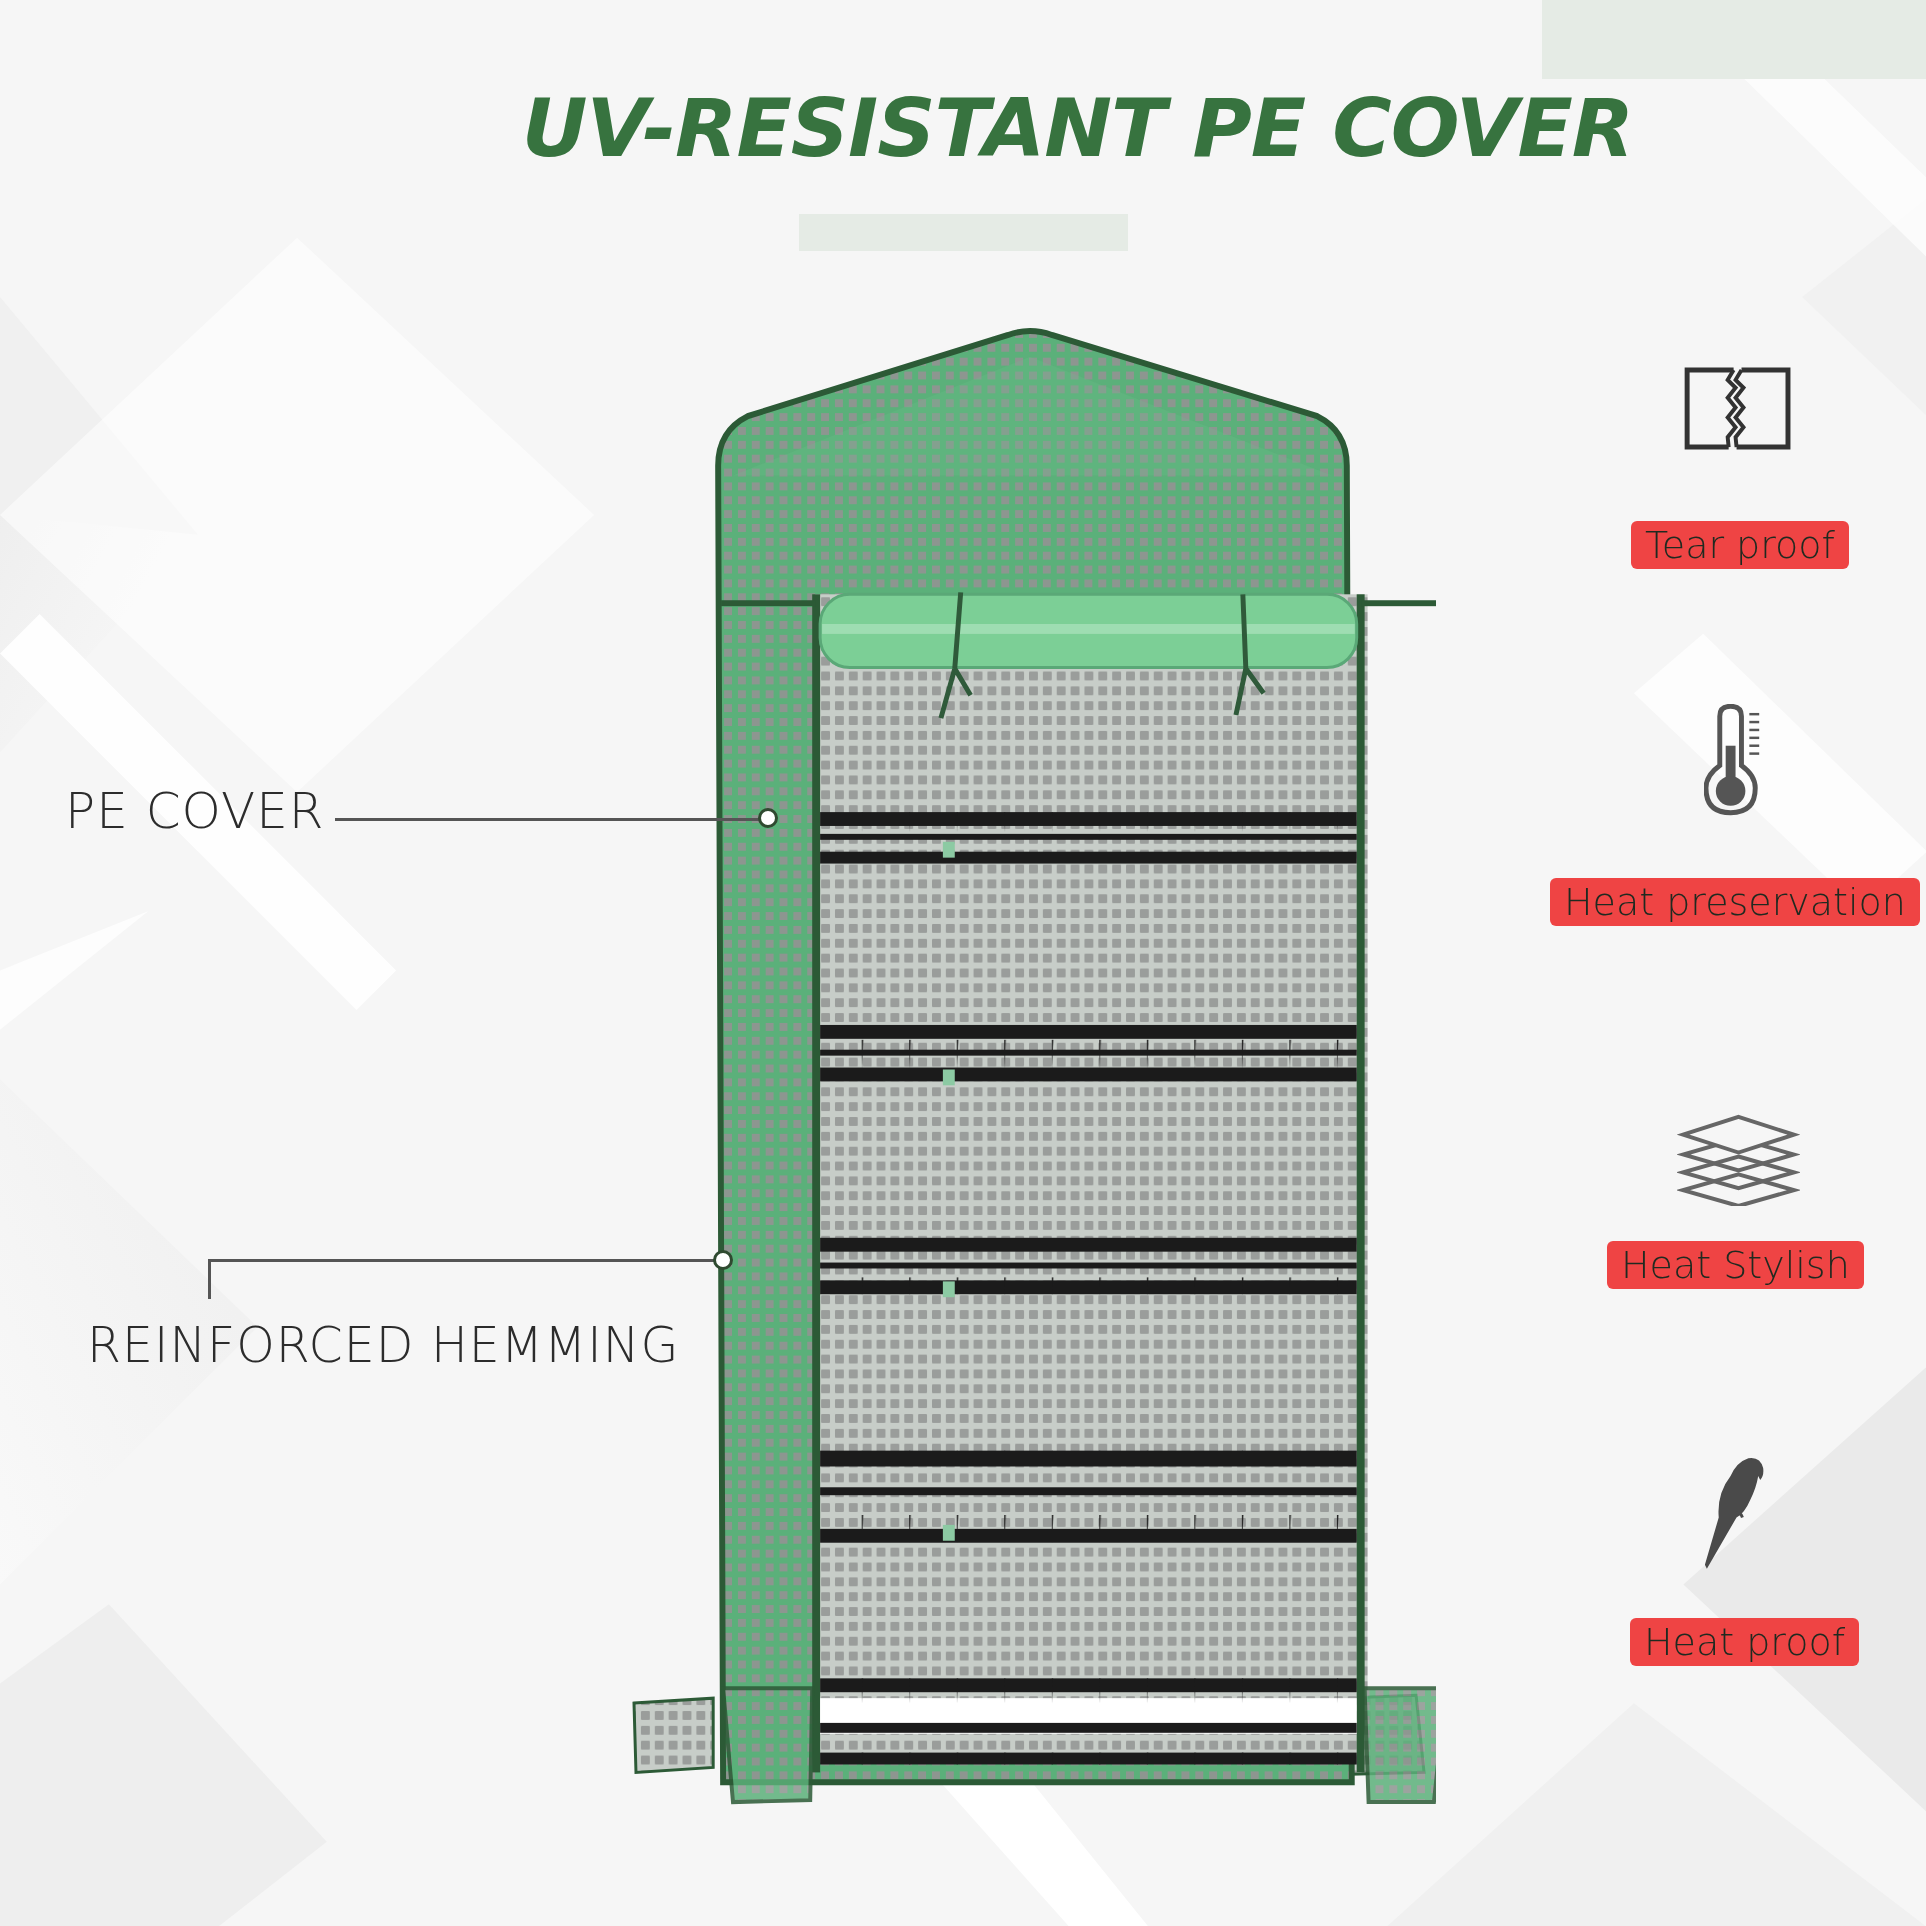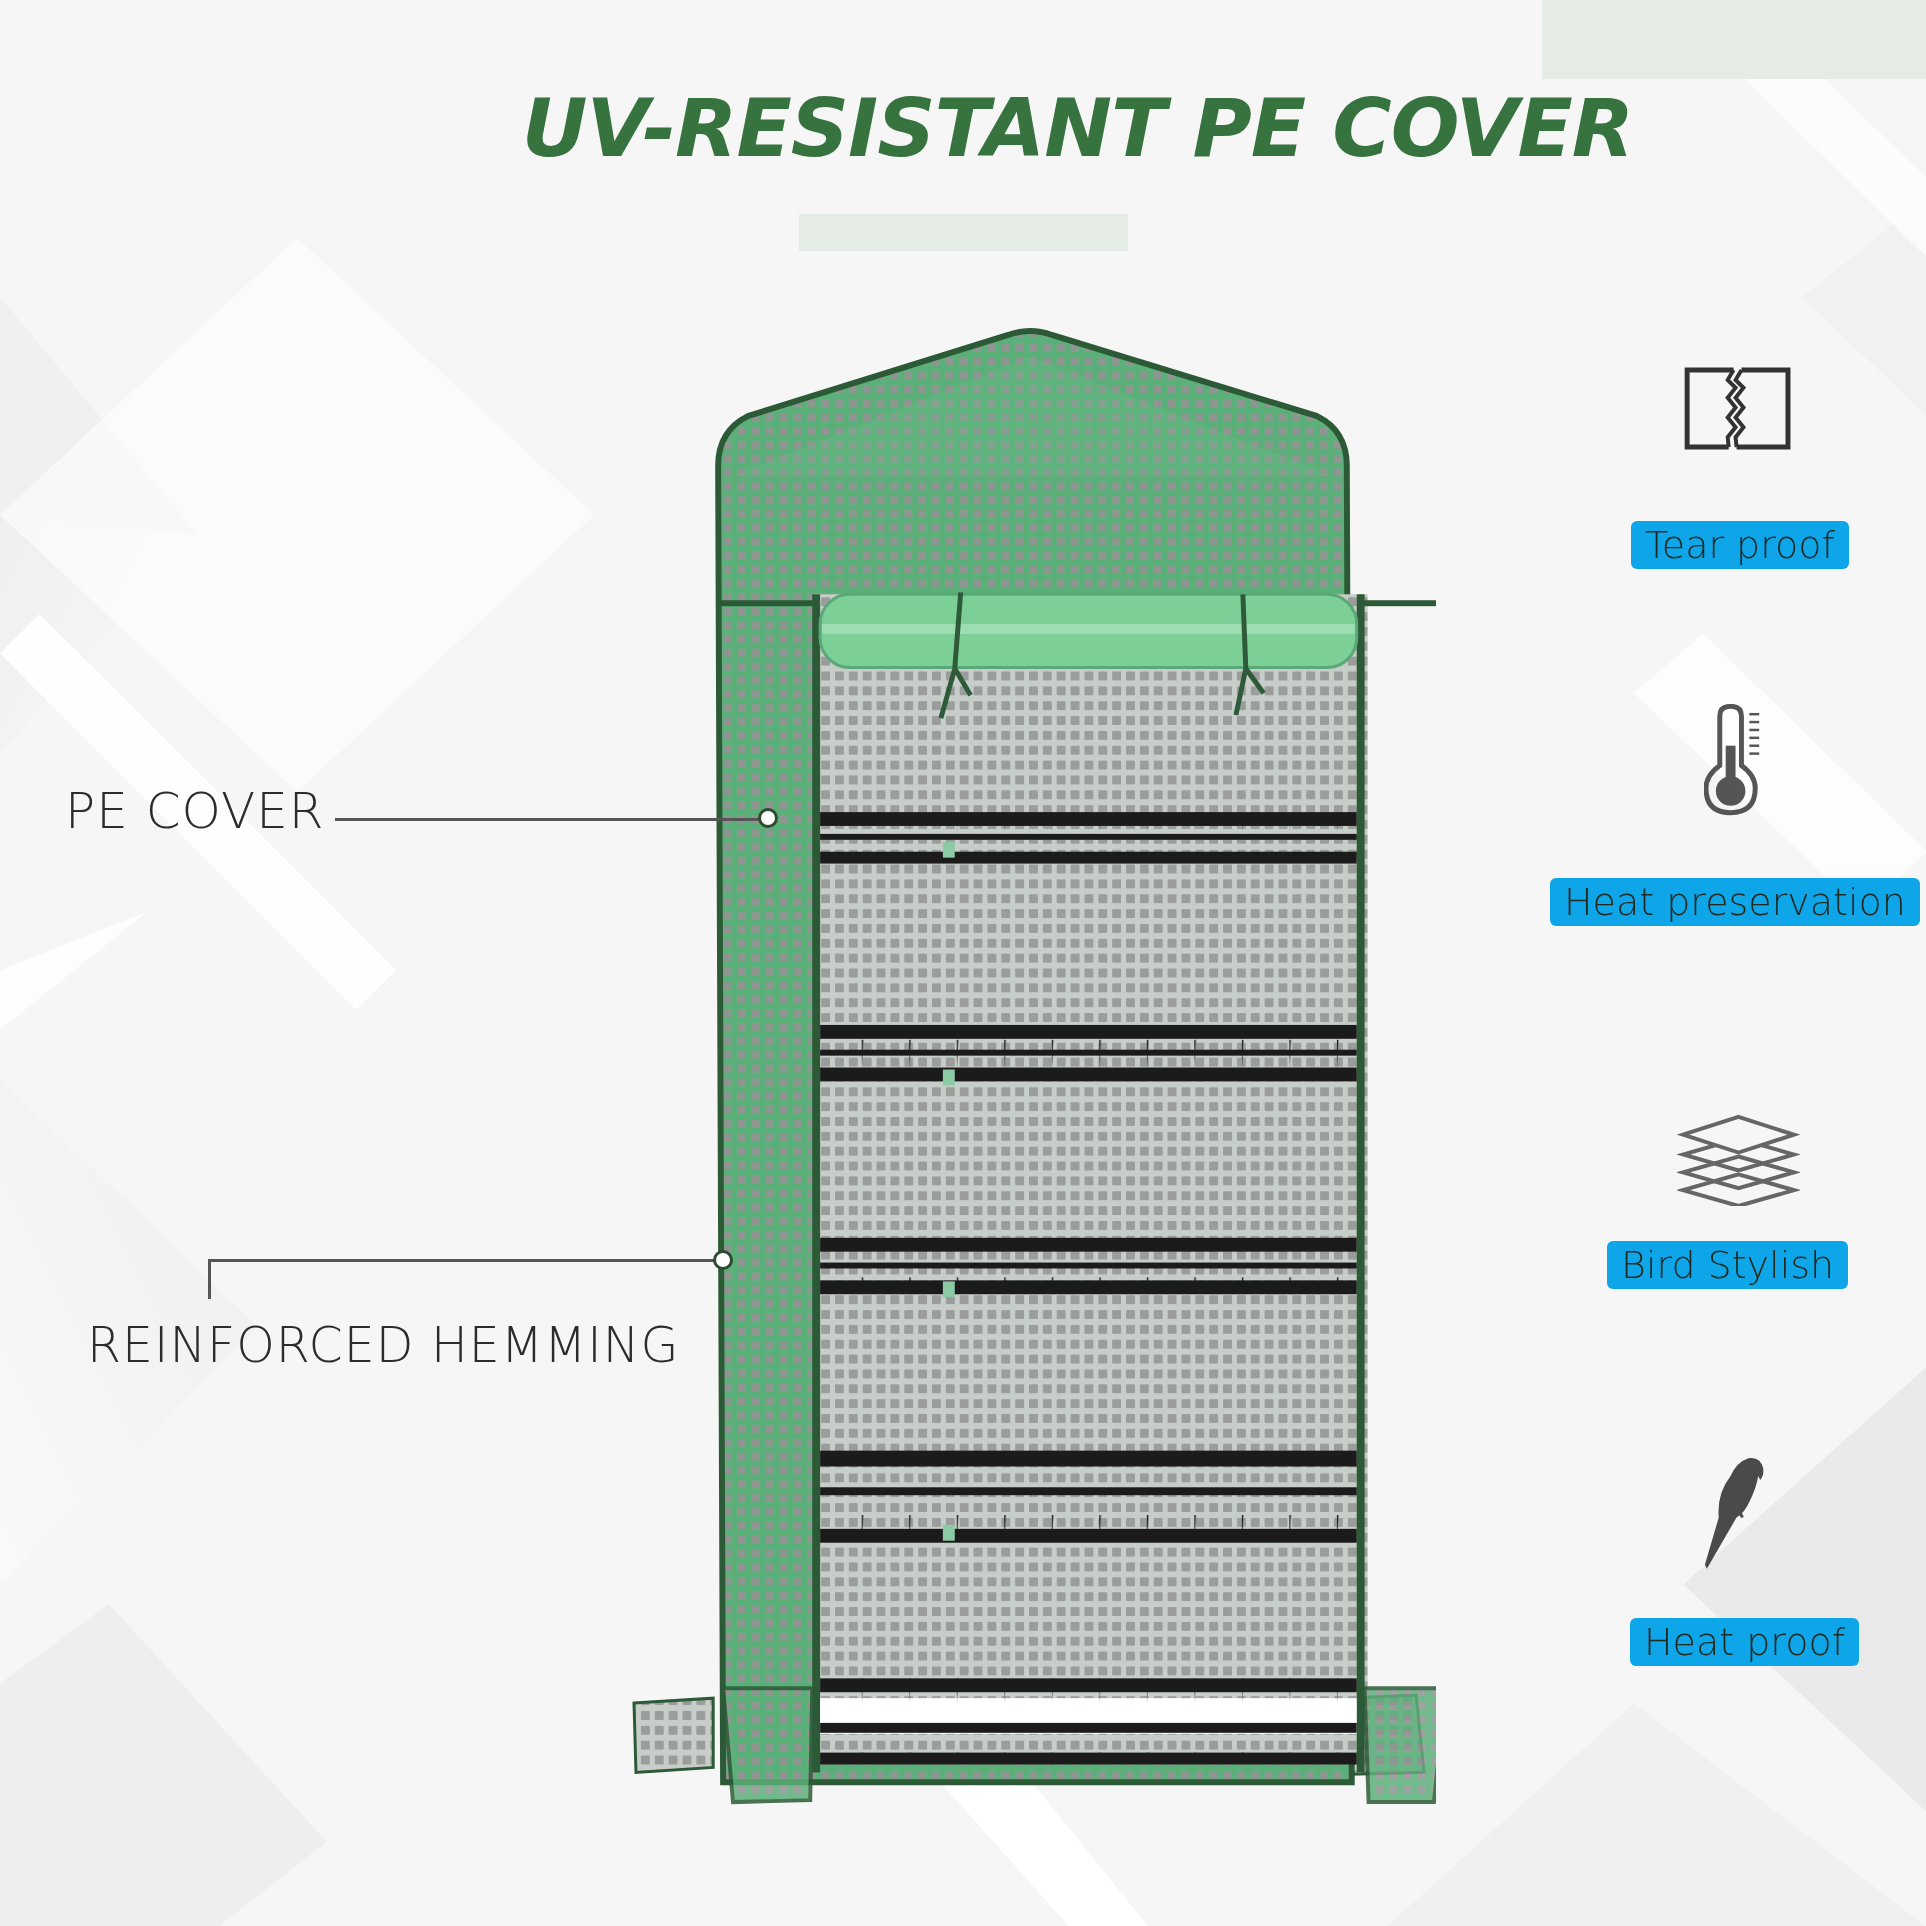--- a/index.html
+++ b/index.html
@@ -24,21 +24,21 @@
   }
   .leader { position: absolute; background: #555; }
   .dot {
     position: absolute; width: 20px; height: 20px; border-radius: 50%;
     background: #fff; border: 3px solid #2f4a30; box-sizing: border-box;
   }
 
   .feature { position: absolute; }
   .feature .icon { position: absolute; }
   .tag {
-    position: absolute; background: #0ea5e9; border-radius: 6px;
+    position: absolute; background: #ef4444; border-radius: 6px;
     font-family: "DejaVu Sans", sans-serif; font-weight: 200;
     font-size: 38px; color: #1f2a20; padding: 2px 14px; white-space: nowrap;
   }
 </style>
 </head>
 <body>
 
 <svg class="bg-layer" width="1927" height="1927" viewBox="0 0 1946 1946">
   <defs>
     <linearGradient id="g1" x1="0" y1="0" x2="1" y2="1">
@@ -183,21 +183,21 @@
 
 <div class="feature" style="left:1604px; top:1099px; width:297px; height:218px;">
   <svg class="icon" style="left:73px; top:8px;" width="123" height="99" viewBox="0 0 124 100">
     <g fill="none" stroke="#666" stroke-width="4">
       <polygon points="62,68 118,84 62,100 6,84"></polygon>
       <polygon points="62,50 118,66 62,82 6,66"></polygon>
       <polygon points="62,32 118,48 62,64 6,48"></polygon>
       <polygon points="62,10 118,28 62,46 6,28" fill="#f6f6f6"></polygon>
     </g>
   </svg>
-  <div class="tag" style="left:3px; top:142px;">Bird Stylish</div>
+  <div class="tag" style="left:3px; top:142px;">Heat Stylish</div>
 </div>
 
 <div class="feature" style="left:1614px; top:1450px; width:287px; height:228px;">
   <svg class="icon" style="left:83px; top:4px;" width="79" height="119" viewBox="0 0 80 120">
     <path d="M 52,4 Q 64,2 67,14 Q 68,22 64,26 L 62,22 Q 60,34 54,46 Q 48,60 40,64 L 10,116 L 8,112 L 22,64 Q 20,40 34,22 Q 40,8 52,4 Z" fill="#4a4a4a"></path>
     <path d="M 40,60 Q 44,58 46,64" stroke="#4a4a4a" stroke-width="3" fill="none"></path>
   </svg>
   <div class="tag" style="left:16px; top:168px;">Heat proof</div>
 </div>
 

